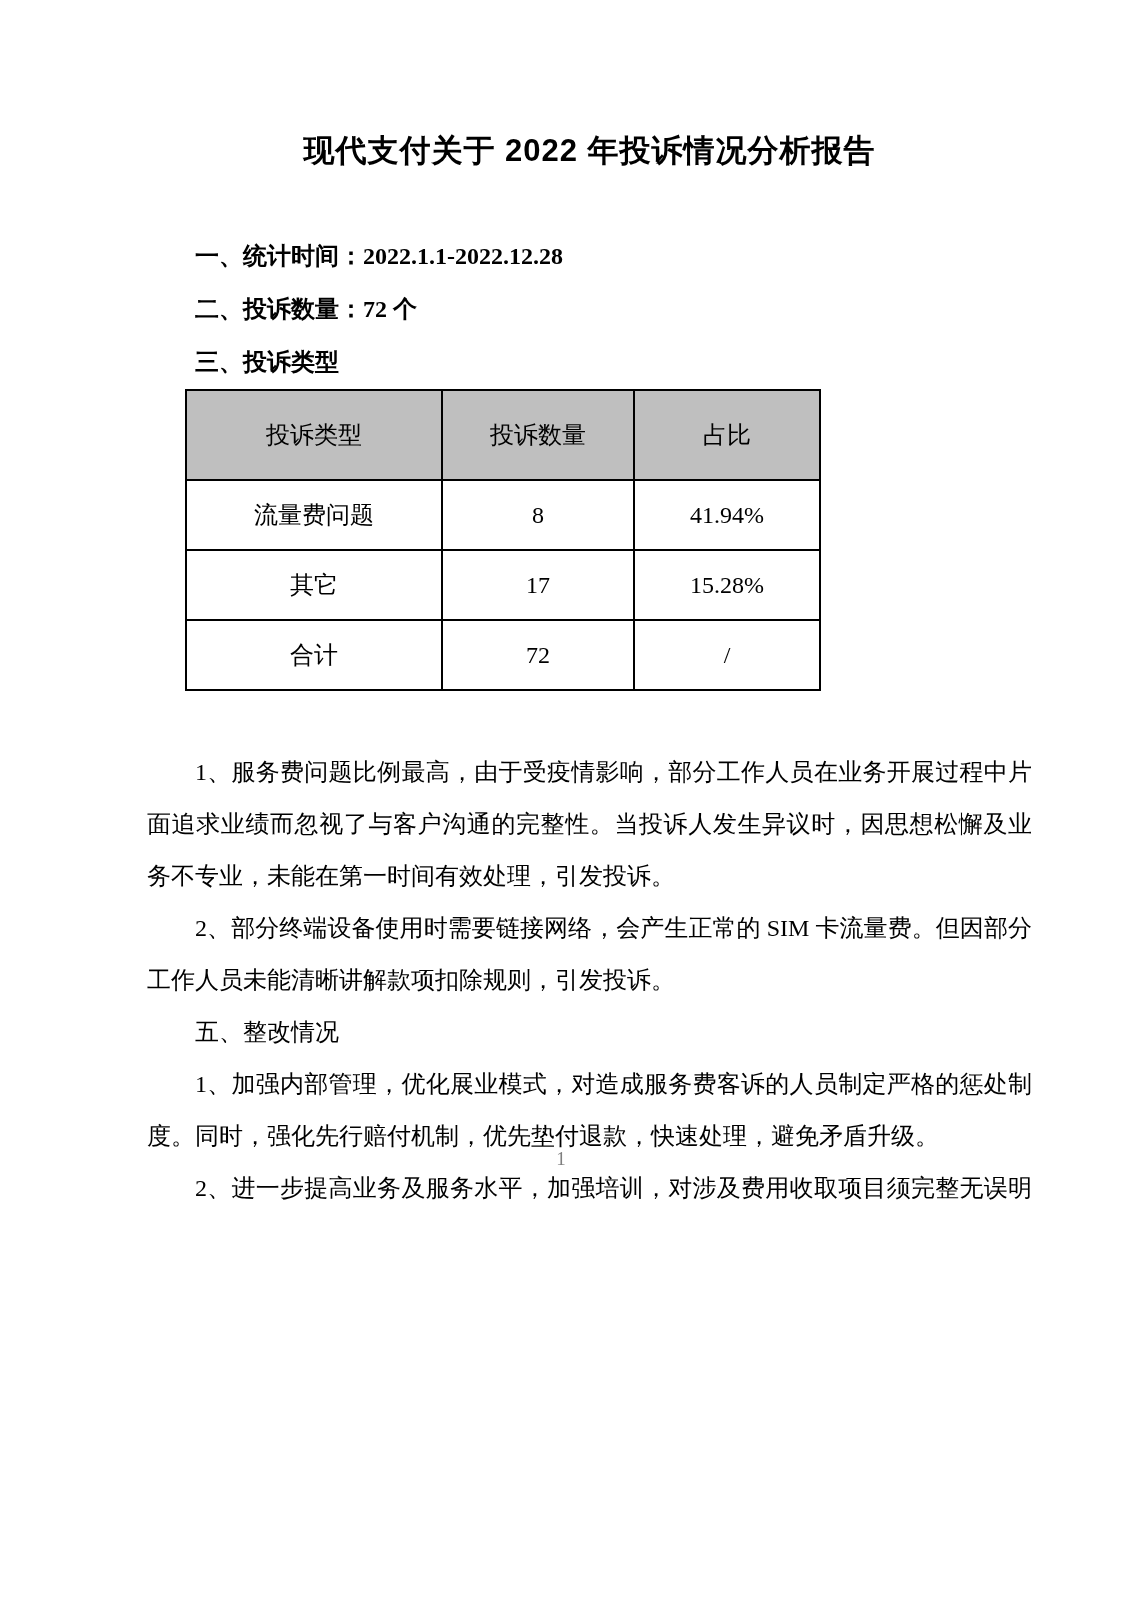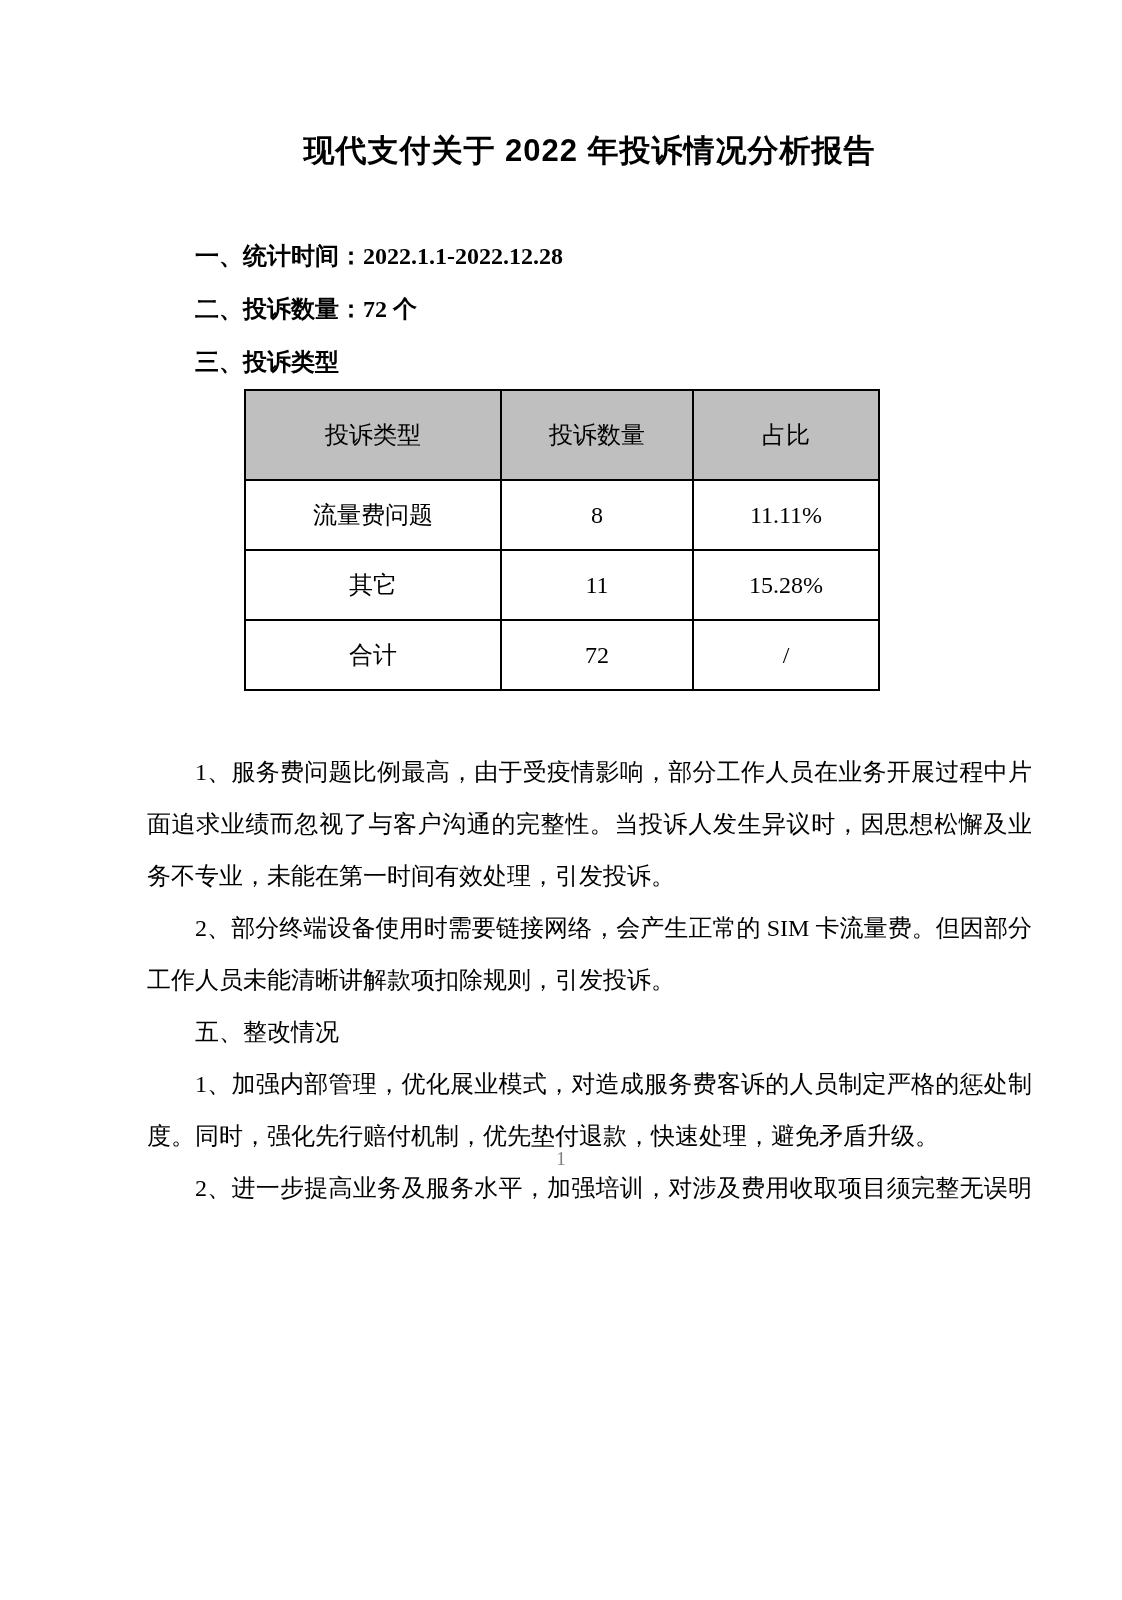--- a/index.html
+++ b/index.html
@@ -28,21 +28,21 @@
   .intro-item {
     font-size: 24px;
     line-height: 53px;
     text-indent: 2em;
     white-space: nowrap;
   }
   table.complaints {
     border-collapse: collapse;
     table-layout: fixed;
     width: 634px;
-    margin: 0 0 0 97px;
+    margin: 0 0 0 38px;
   }
   table.complaints th,
   table.complaints td {
     border: 2px solid #000000;
     text-align: center;
     vertical-align: middle;
     font-size: 24px;
     font-weight: normal;
     padding: 0;
   }
@@ -92,25 +92,25 @@
       <tr>
         <th>投诉类型</th>
         <th>投诉数量</th>
         <th>占比</th>
       </tr>
     </thead>
     <tbody>
       <tr>
         <td>流量费问题</td>
         <td>8</td>
-        <td>11.11%</td>
+        <td>41.94%</td>
       </tr>
       <tr>
         <td>其它</td>
-        <td>11</td>
+        <td>17</td>
         <td>15.28%</td>
       </tr>
       <tr>
         <td>合计</td>
         <td>72</td>
         <td>/</td>
       </tr>
     </tbody>
   </table>
 

